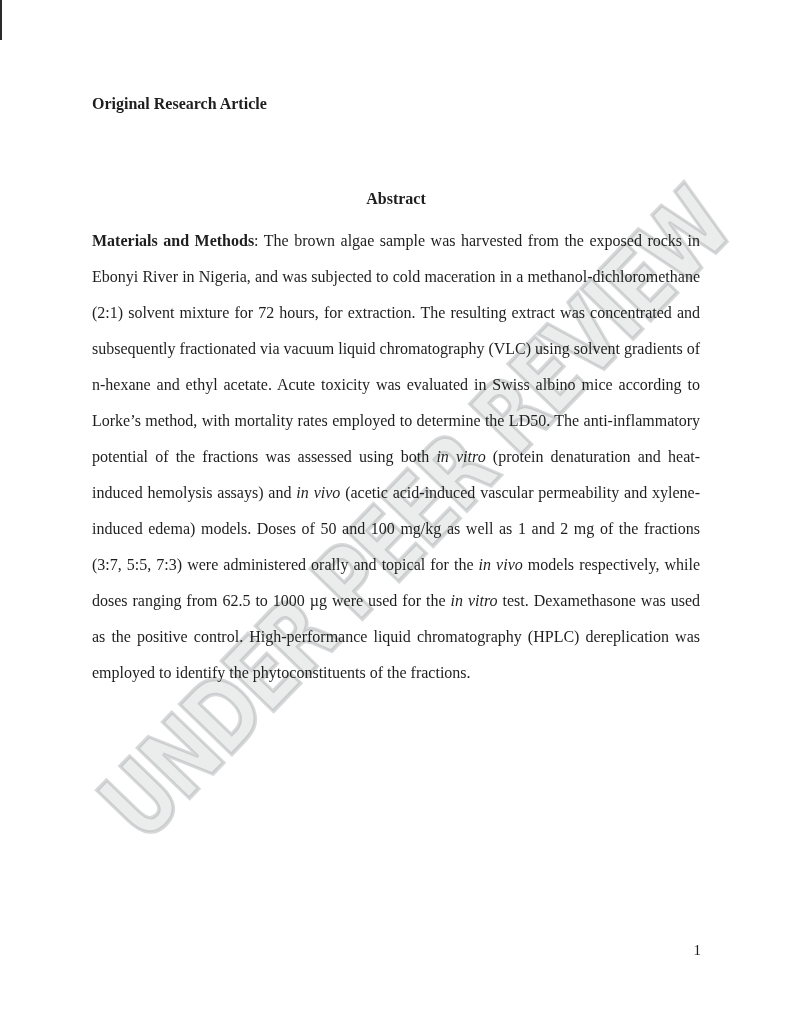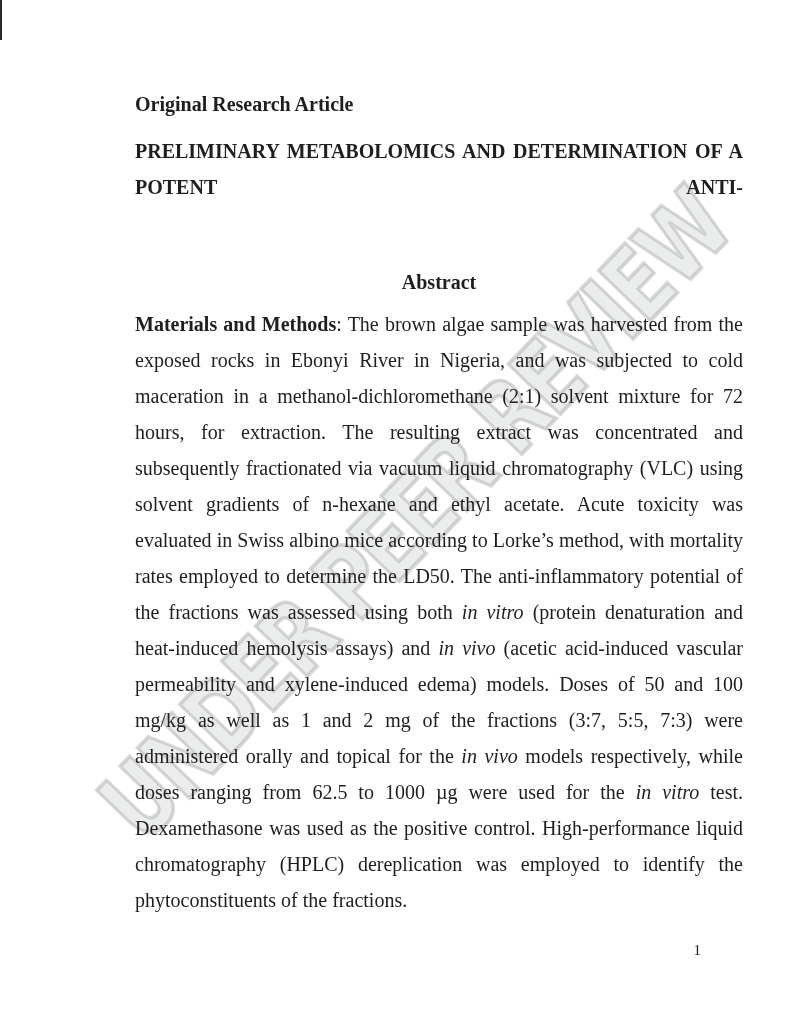--- a/index.html
+++ b/index.html
@@ -40,23 +40,22 @@
     -webkit-text-stroke: 3px rgba(150, 153, 155, 0.38);
     z-index: 1;
     pointer-events: none;
   }
   .content {
     position: absolute;
     left: 92px;
     top: 86px;
     width: 608px;
     z-index: 2;
-    font-size: 20px;
+    font-size: 16px;
     line-height: 36px;
-    margin-left: 43px;
   }
   .article-type {
     font-weight: bold;
   }
   .title-block {
     margin-top: 11px;
     font-weight: bold;
   }
   .title-line { }
   .justify-full {
@@ -101,21 +100,20 @@
 
   <div class="scan-artifact"></div>
 
   <div class="watermark">UNDER PEER REVIEW</div>
 
   <div class="content">
 
     <div class="article-type">Original Research Article</div>
 
     <div class="title-block">
-      <div class="title-line justify-full">PRELIMINARY METABOLOMICS AND DETERMINATION OF A POTENT ANTI-</div>
     </div>
 
     <div class="abstract-heading">Abstract</div>
 
     <div class="paragraphs" id="paragraphs">
         <p class="para"><span class="run-b ">Materials and Methods</span><span class="">: The brown algae sample was harvested from the exposed rocks in Ebonyi River in Nigeria, and was subjected to cold maceration in a methanol-dichloromethane (2:1) solvent mixture for 72 hours, for extraction. The resulting extract was concentrated and subsequently fractionated via vacuum liquid chromatography (VLC) using solvent gradients of n-hexane and ethyl acetate. Acute toxicity was evaluated in Swiss albino mice according to Lorke’s method, with mortality rates employed to determine the LD50. The anti-inflammatory potential of the fractions was assessed using both </span><span class="run-i">in vitro</span><span class=""> (protein denaturation and heat-induced hemolysis assays) and </span><span class="run-i">in vivo</span><span class=""> (acetic acid-induced vascular permeability and xylene-induced edema) models. Doses of 50 and 100 mg/kg as well as 1 and 2 mg of the fractions (3:7, 5:5, 7:3) were administered orally and topical for the </span><span class="run-i">in vivo</span><span class=""> models respectively, while doses ranging from 62.5 to 1000 µg were used for the </span><span class="run-i">in vitro</span><span class=""> test. Dexamethasone was used as the positive control. High-performance liquid chromatography (HPLC) dereplication was employed to identify the phytoconstituents of the fractions.</span></p>
       </div>
 
   </div>
 

